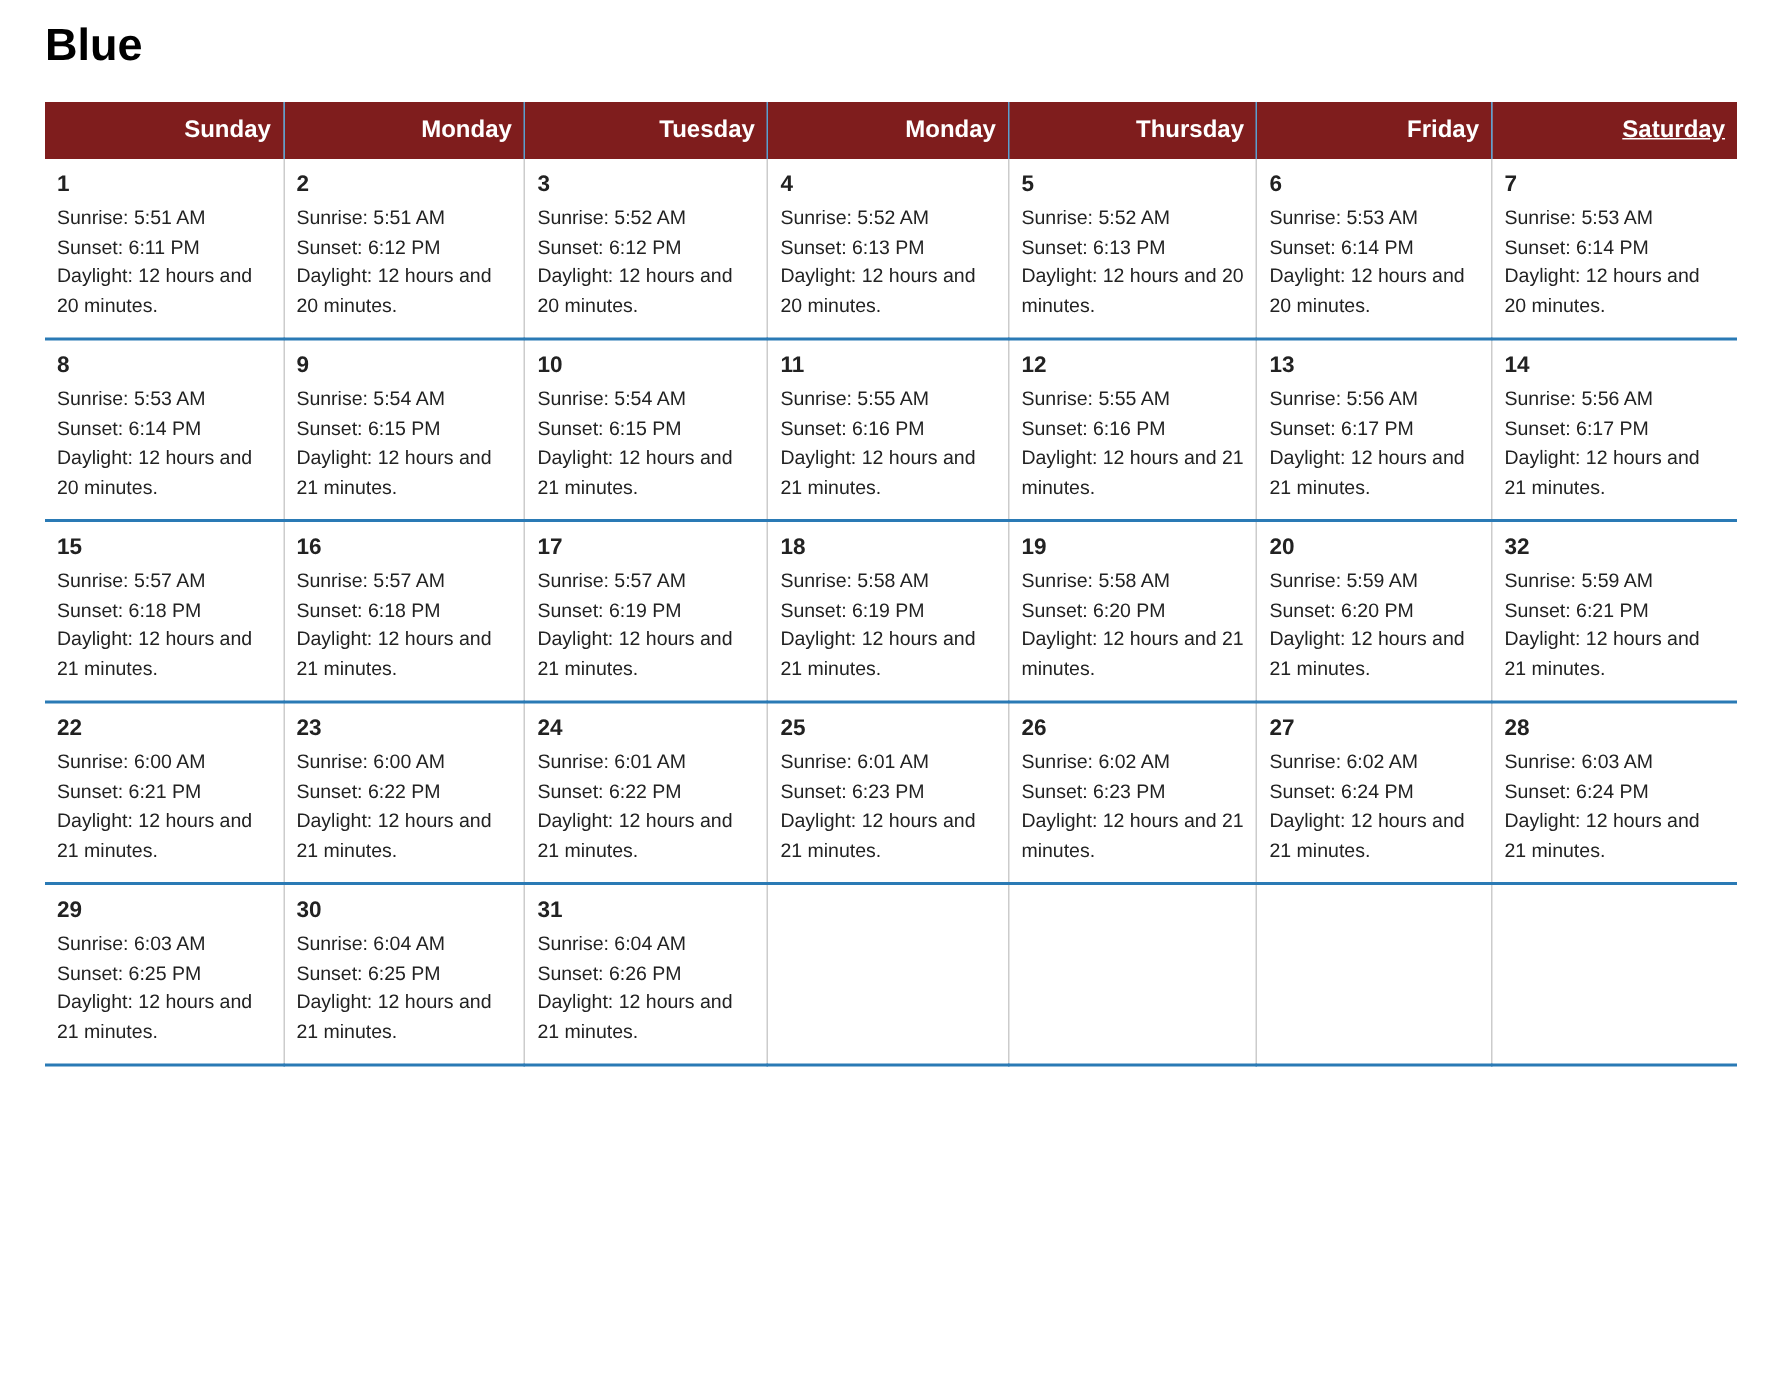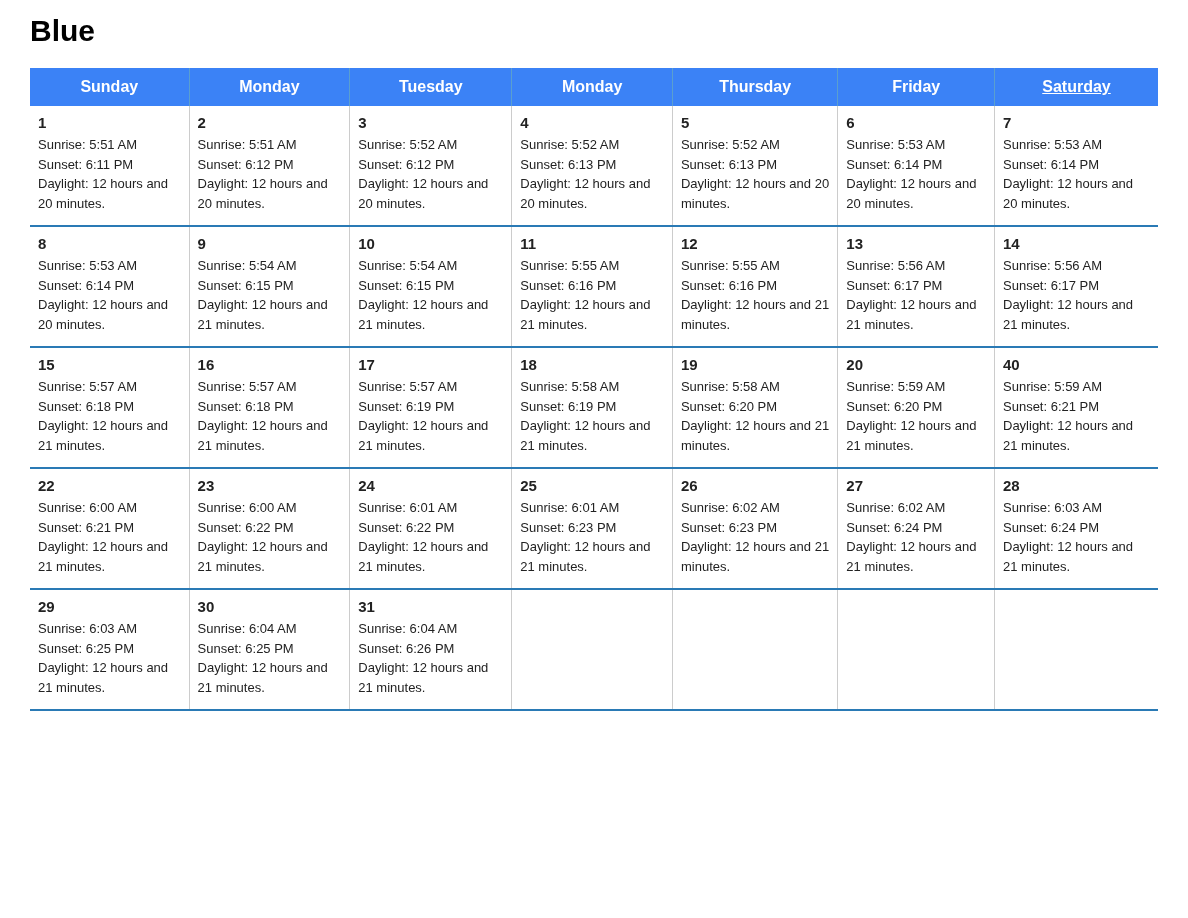--- a/index.html
+++ b/index.html
@@ -29,26 +29,26 @@
       font-size: 22px;
       font-weight: normal;
       color: #333;
       margin-top: 4px;
     }
     table {
       width: 100%;
       border-collapse: collapse;
     }
     thead tr th {
-      background-color: #3b82f6;
+      background-color: #7f1d1d;
       color: #fff;
       font-size: 16px;
       font-weight: bold;
       padding: 10px 8px;
-      text-align: center;
+      text-align: right;
       border-right: 1px solid #5a9fcf;
     }
     thead tr th:last-child {
       border-right: none;
       text-decoration: underline;
     }
     tbody tr {
       border-bottom: 2px solid #2a7ab5;
     }
     tbody tr td {
@@ -170,21 +170,21 @@
         <td><span class="day-num">16</span>
 <span class="day-info">Sunrise: 5:57 AM<br>Sunset: 6:18 PM<br>Daylight: 12 hours and 21 minutes.</span></td>
         <td><span class="day-num">17</span>
 <span class="day-info">Sunrise: 5:57 AM<br>Sunset: 6:19 PM<br>Daylight: 12 hours and 21 minutes.</span></td>
         <td><span class="day-num">18</span>
 <span class="day-info">Sunrise: 5:58 AM<br>Sunset: 6:19 PM<br>Daylight: 12 hours and 21 minutes.</span></td>
         <td><span class="day-num">19</span>
 <span class="day-info">Sunrise: 5:58 AM<br>Sunset: 6:20 PM<br>Daylight: 12 hours and 21 minutes.</span></td>
         <td><span class="day-num">20</span>
 <span class="day-info">Sunrise: 5:59 AM<br>Sunset: 6:20 PM<br>Daylight: 12 hours and 21 minutes.</span></td>
-        <td><span class="day-num">40</span>
+        <td><span class="day-num">32</span>
 <span class="day-info">Sunrise: 5:59 AM<br>Sunset: 6:21 PM<br>Daylight: 12 hours and 21 minutes.</span></td>
       </tr>
       <tr>
         <td><span class="day-num">22</span>
 <span class="day-info">Sunrise: 6:00 AM<br>Sunset: 6:21 PM<br>Daylight: 12 hours and 21 minutes.</span></td>
         <td><span class="day-num">23</span>
 <span class="day-info">Sunrise: 6:00 AM<br>Sunset: 6:22 PM<br>Daylight: 12 hours and 21 minutes.</span></td>
         <td><span class="day-num">24</span>
 <span class="day-info">Sunrise: 6:01 AM<br>Sunset: 6:22 PM<br>Daylight: 12 hours and 21 minutes.</span></td>
         <td><span class="day-num">25</span>

